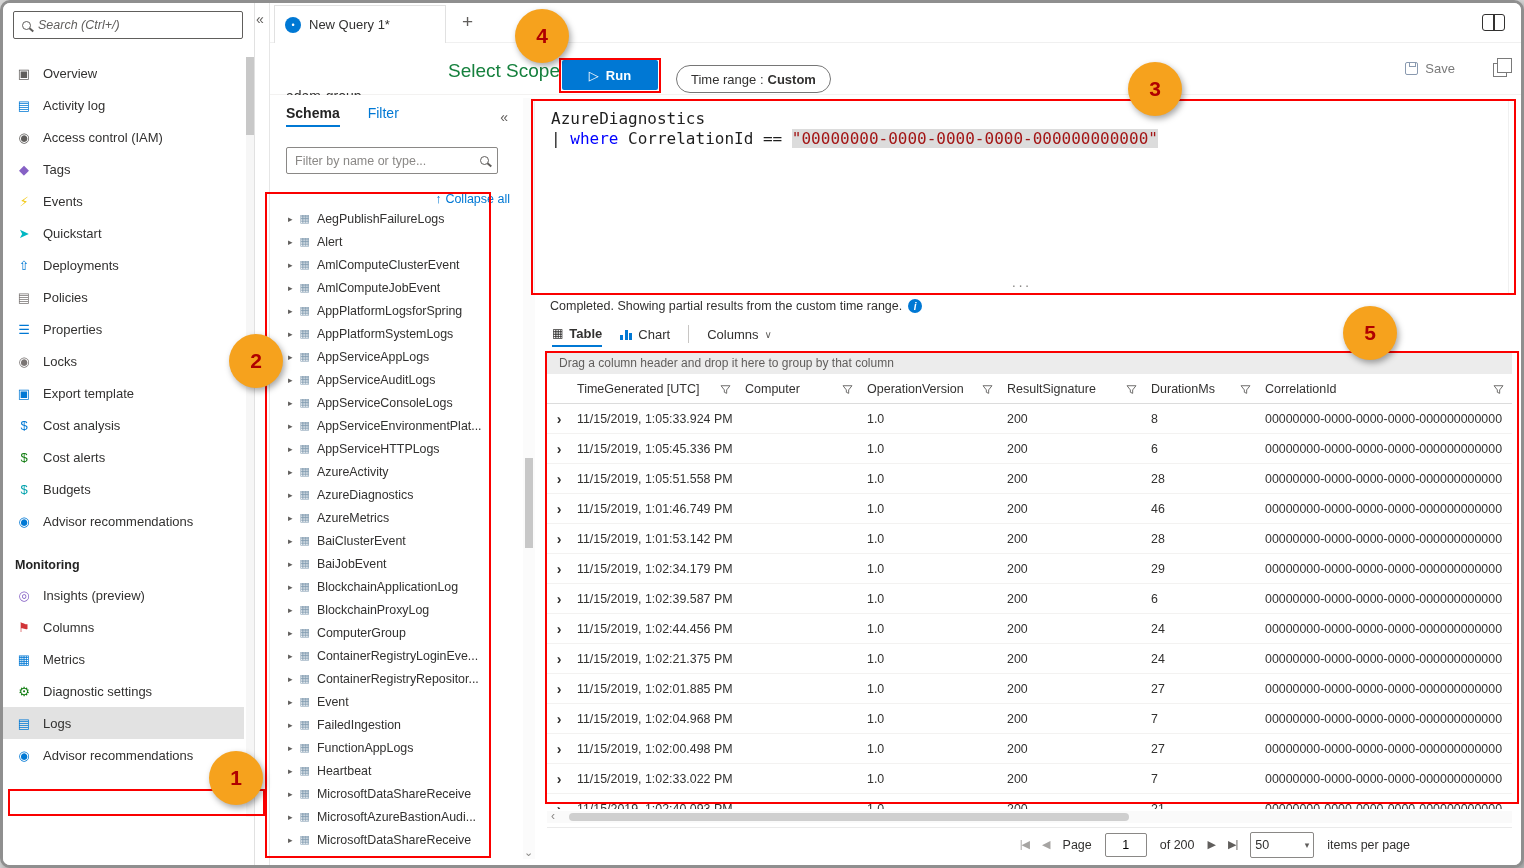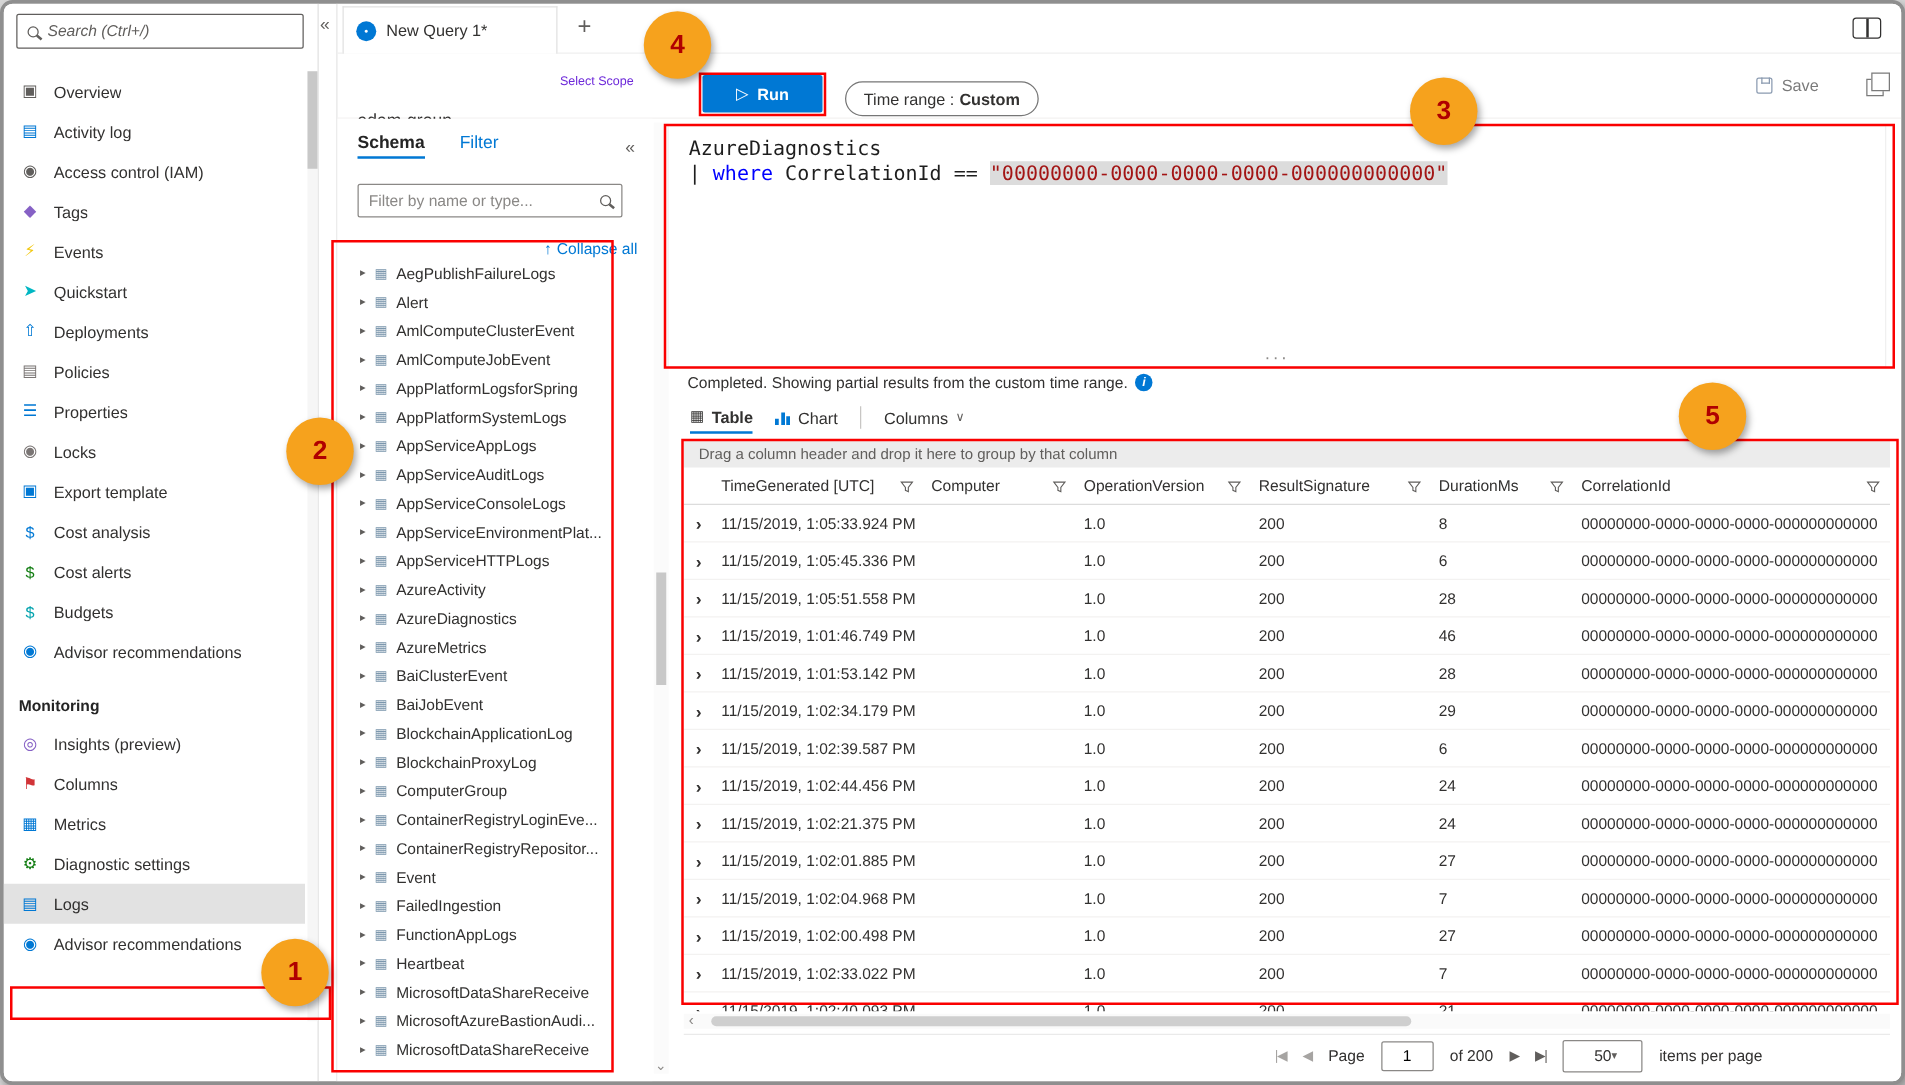--- a/index.html
+++ b/index.html
@@ -35,21 +35,21 @@
          display:flex; align-items:center; gap:8px; padding:0 10px; background:#fff; font-size:13px; cursor:pointer; }
   .tab-logo { width:16px; height:16px; border-radius:50%; background:#0078d4; color:#fff; font-size:9px;
               display:flex; align-items:center; justify-content:center; flex:none; }
   .tab-plus { position:absolute; left:192px; top:8px; font-size:19px; color:#605e5c; cursor:pointer; }
   .split-icon { position:absolute; right:16px; top:11px; width:23px; height:17px; border:1.6px solid #323130; border-radius:3px; cursor:pointer; }
   .split-icon::after { content:""; position:absolute; left:10px; top:0; bottom:0; width:1.6px; background:#323130; }
 
   
   .toolbar { position:absolute; left:0; top:40px; right:0; height:52px; border-bottom:1px solid #f3f2f1; }
   .scope-label { position:absolute; left:16px; top:16px; font-size:14px;margin-top:29px; }
-  .select-scope { position:absolute; left:178px; top:17px; font-size:10px; color:#6d28d9; cursor:pointer; }
+  .select-scope { position:absolute; left:178px; top:17px; font-size:19px; color:#15803d; cursor:pointer; }
   .run-btn { position:absolute; left:292px; top:17px; width:96px; height:30px; background:#0078d4; color:#fff;
              border:none; border-radius:2px; font-size:13px; font-weight:600; display:flex; align-items:center;
              justify-content:center; gap:7px; cursor:pointer; font-family:inherit; }
   .time-pill { position:absolute; left:406px; top:22px; height:28px; border:1px solid #767676; border-radius:14px;
                display:flex; align-items:center; padding:0 14px; font-size:13px; gap:4px; background:#fff; cursor:pointer; }
   .save-btn { position:absolute; right:66px; top:18px; display:flex; align-items:center; gap:7px; font-size:13px;
               color:#7a7a7a; cursor:pointer; }
   .floppy { width:13px; height:13px; border:1.6px solid #8a9ab0; border-radius:2px; position:relative; }
   .floppy::before { content:""; position:absolute; top:-1px; left:3px; width:5px; height:4px; border:1px solid #8a9ab0; border-top:none; }
   .copy-btn { position:absolute; right:14px; top:20px; width:14px; height:14px; border:1.6px solid #7a7a7a; cursor:pointer; }
@@ -107,21 +107,21 @@
   
   .hsb { position:absolute; left:277px; right:9px; top:808px; height:12px; background:#fafafa; }
   .hsb .arr { position:absolute; left:4px; top:-2px; color:#8a8886; font-size:12px; cursor:pointer; }
   .hsb .thumb { position:absolute; left:22px; top:2px; width:58%; height:8px; background:#cfcfcf; border-radius:4px; }
   .pager { position:absolute; left:277px; right:9px; top:824px; height:34px; border-top:1px solid #eaeaea;
            display:flex; align-items:center; justify-content:flex-end; gap:13px; padding-right:102px; font-size:12.5px; }
   .pg-btn { color:#605e5c; font-size:11px; cursor:pointer; letter-spacing:-1px; }
   .pg-btn.dim { color:#a6a4a2; }
   .pg-input { width:42px; height:24px; border:1px solid #8a8886; border-radius:2px; text-align:center; font-size:12.5px; font-family:inherit; }
   .pg-size { width:64px; height:26px; border:1px solid #8a8886; border-radius:2px; display:flex; align-items:center;
-             justify-content:space-between; padding:0 24px; cursor:pointer; }
+             justify-content:space-between; padding:0 4px; cursor:pointer; }
 
   
   .ann { position:absolute; width:54px; height:54px; border-radius:50%; background:#f6a21d; color:#b00000;
          font-weight:700; font-size:21px; display:flex; align-items:center; justify-content:center;
          box-shadow:2px 3px 6px rgba(0,0,0,.35); z-index:60; }
   .rr { position:absolute; border:2.5px solid #fa0000; z-index:50; pointer-events:none; }
 </style>
 </head>
 <body>
 

